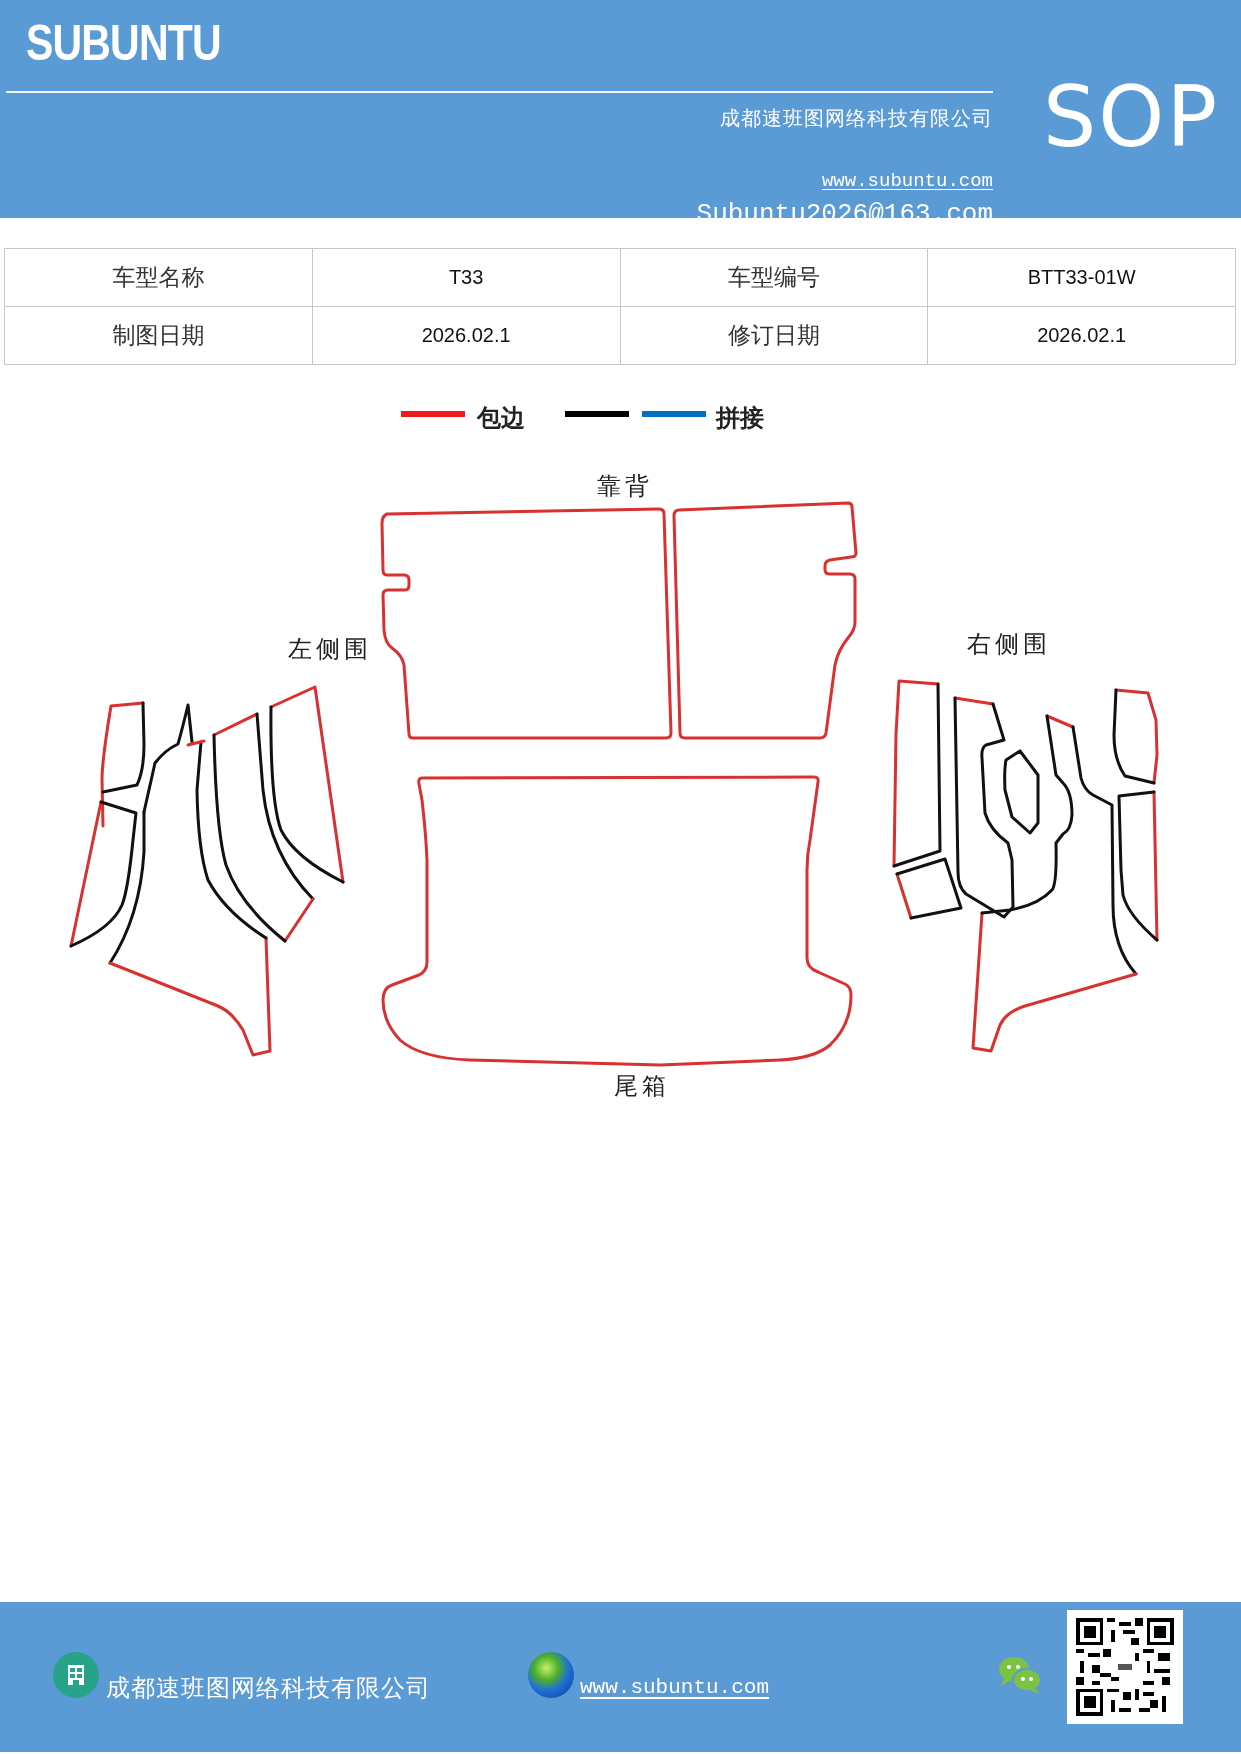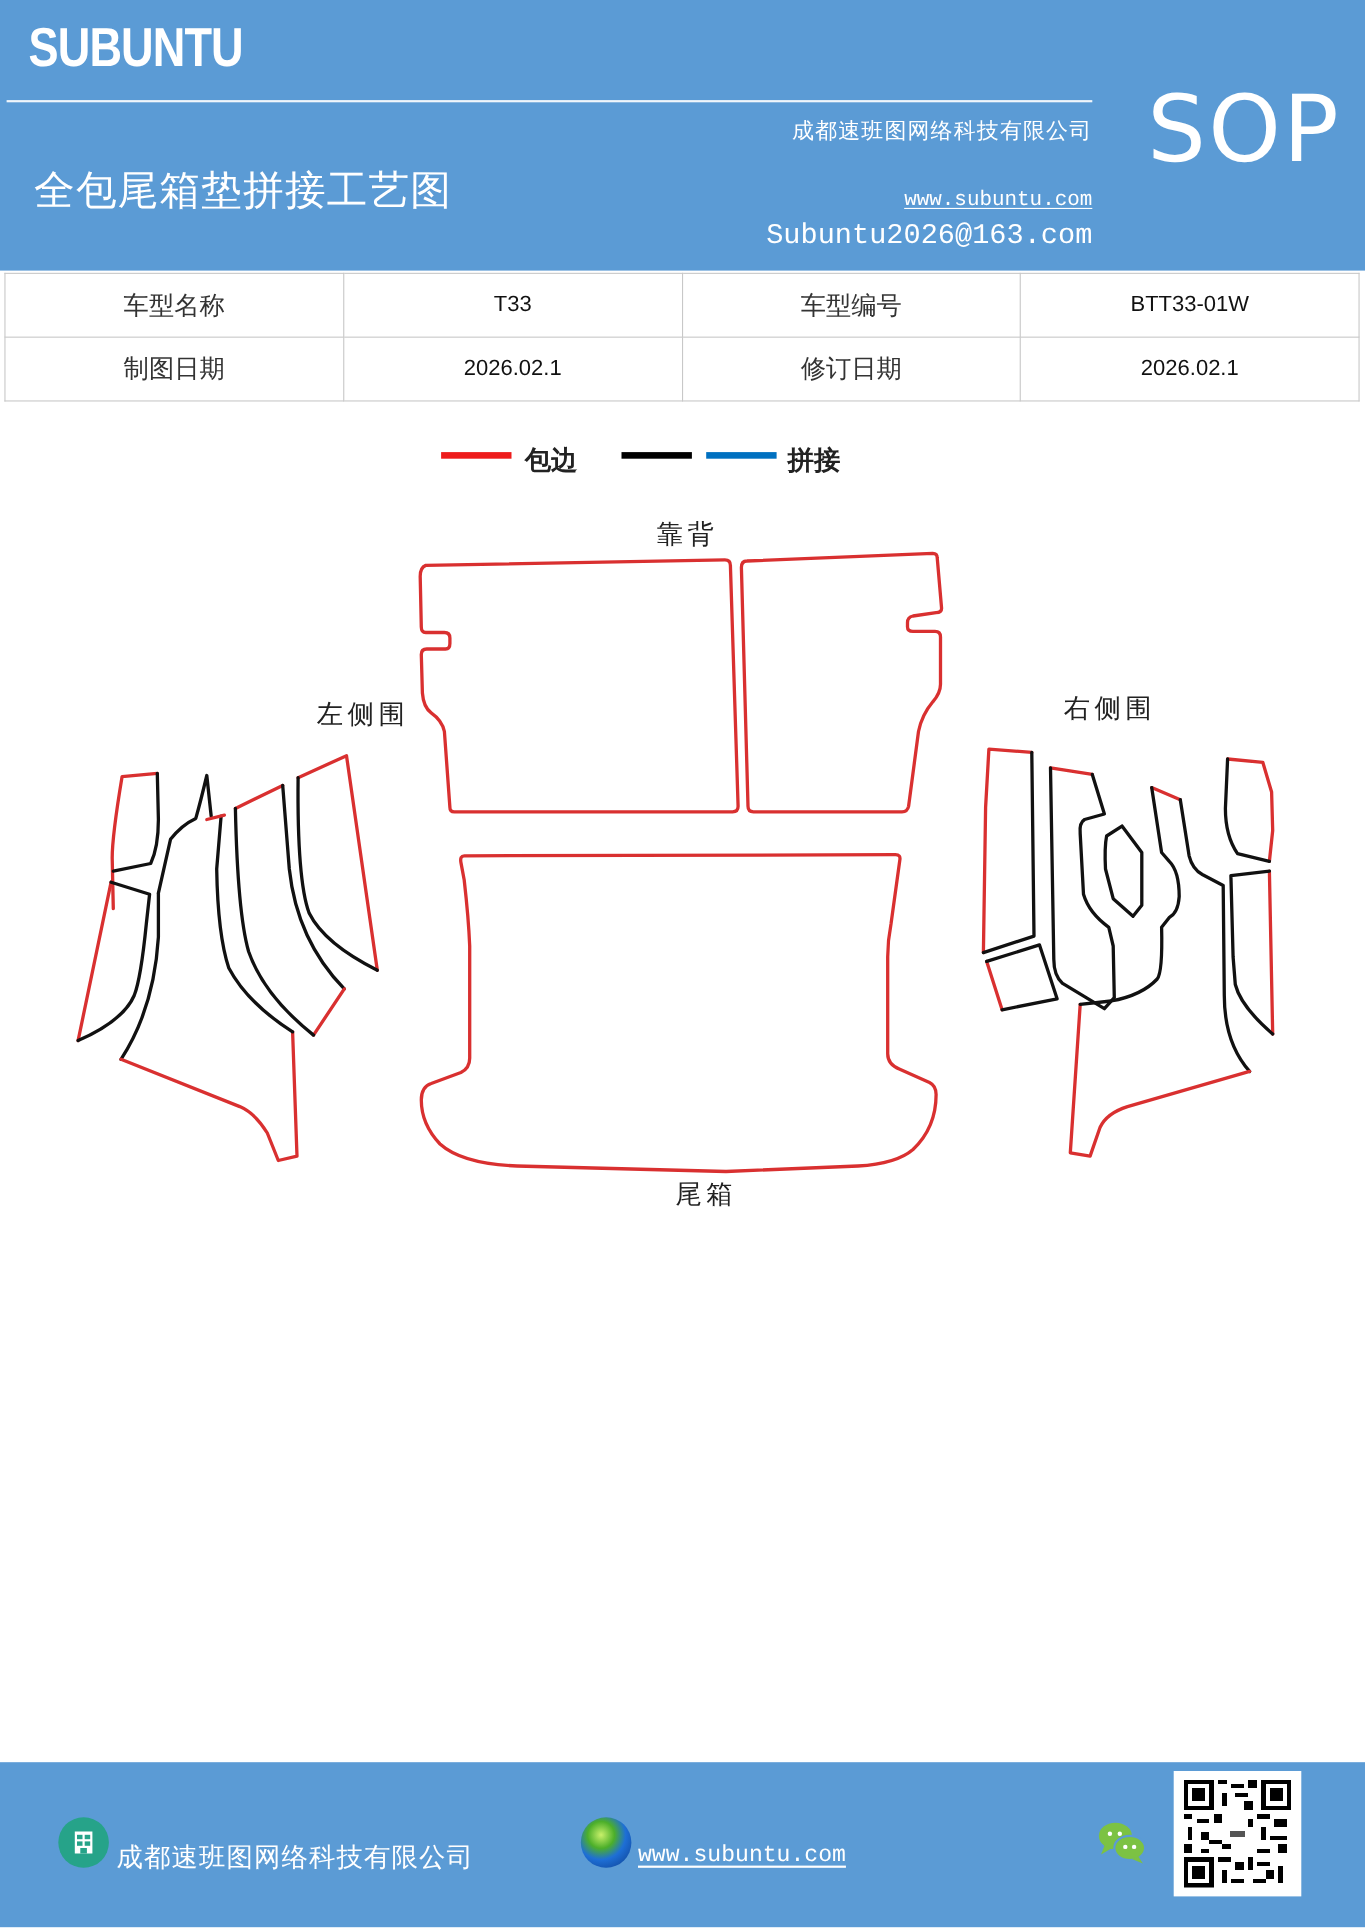--- a/index.html
+++ b/index.html
@@ -1,20 +1,20 @@
 <!DOCTYPE html>
 <html><head>
 <meta charset="utf-8">
 <style>
   * { margin: 0; padding: 0; box-sizing: border-box; }
   html, body { width: 1241px; height: 1754px; background: #ffffff; overflow: hidden; }
   body { position: relative; font-family: "DejaVu Sans", sans-serif; color: #222; }
 
   
-  .header { position: absolute; left: 0; top: 0; width: 1241px; height: 246px; background: #5b9bd5; }
+  .header { position: absolute; left: 0; top: 0; width: 1241px; height: 218px; background: #5b9bd5; }
   .brand { position: absolute; left: 26px; top: 14px; color: #fff; font-family: "Liberation Sans", sans-serif; font-weight: bold; font-size: 50px; letter-spacing: -1px; transform: scaleX(0.82); transform-origin: left top; }
   .header-rule { position: absolute; left: 6px; top: 91px; width: 987px; height: 2px; background: #ffffff; opacity: 0.9; }
   .company { position: absolute; right: 248px; top: 105px; color: #fff; font-family: "DejaVu Serif", serif; font-size: 20px; letter-spacing: 1px; }
   .doc-title { position: absolute; left: 31px; top: 148px; color: #fff; font-family: "DejaVu Serif", serif; font-size: 37px; letter-spacing: 1px; }
   .website { position: absolute; right: 248px; top: 170px; color: #fff; font-family: "Liberation Mono", monospace; font-size: 19px; text-decoration: underline; text-underline-offset: 3px; }
   .email { position: absolute; right: 248px; top: 199px; color: #fff; font-family: "Liberation Mono", monospace; font-size: 26px; }
   .sop { position: absolute; left: 1043px; top: 68px; color: #fff; font-family: "DejaVu Sans", sans-serif; font-weight: normal; font-size: 84px; letter-spacing: 2px; }
 
   
   .info-table { position: absolute; left: 4px; top: 248px; width: 1232px; border-collapse: collapse; padding-left: 34px; }
@@ -40,21 +40,20 @@
   .foot-wechat { position: absolute; left: 996px; top: 52px; width: 48px; height: 42px; }
   .foot-qr { position: absolute; left: 1067px; top: 8px; width: 116px; height: 114px; background: #fff; padding: 8px; }
 </style>
 </head>
 <body>
 
 <div class="header">
   <div class="brand">SUBUNTU</div>
   <div class="header-rule"></div>
   <div class="company">成都速班图网络科技有限公司</div>
-  <div class="doc-title">全包尾箱垫拼接工艺图</div>
   <div class="website">www.subuntu.com</div>
   <div class="email">Subuntu2026@163.com</div>
   <div class="sop">SOP</div>
 </div>
 
 <table class="info-table">
   <tbody>
       <tr>
     <td class="lbl">车型名称</td>
     <td class="val">T33</td>

